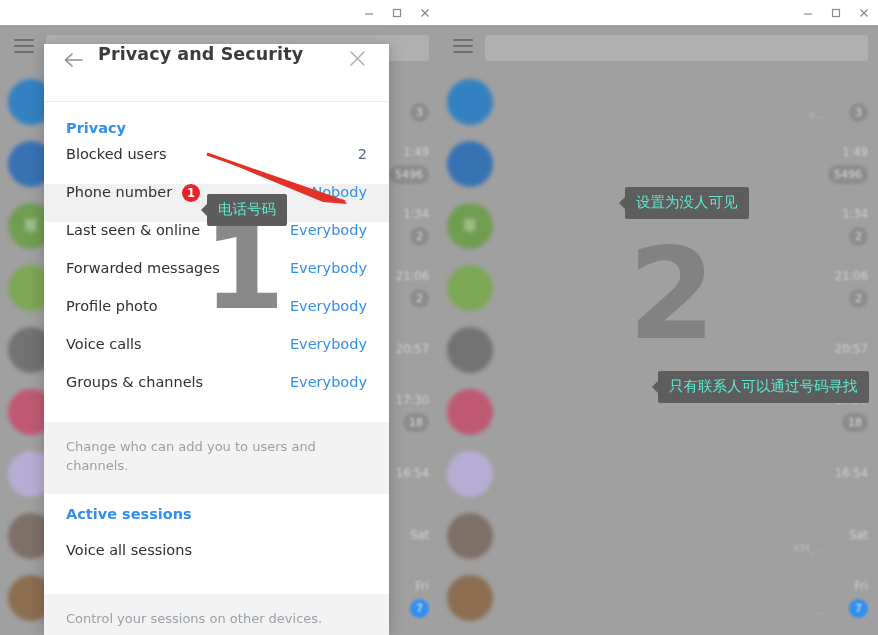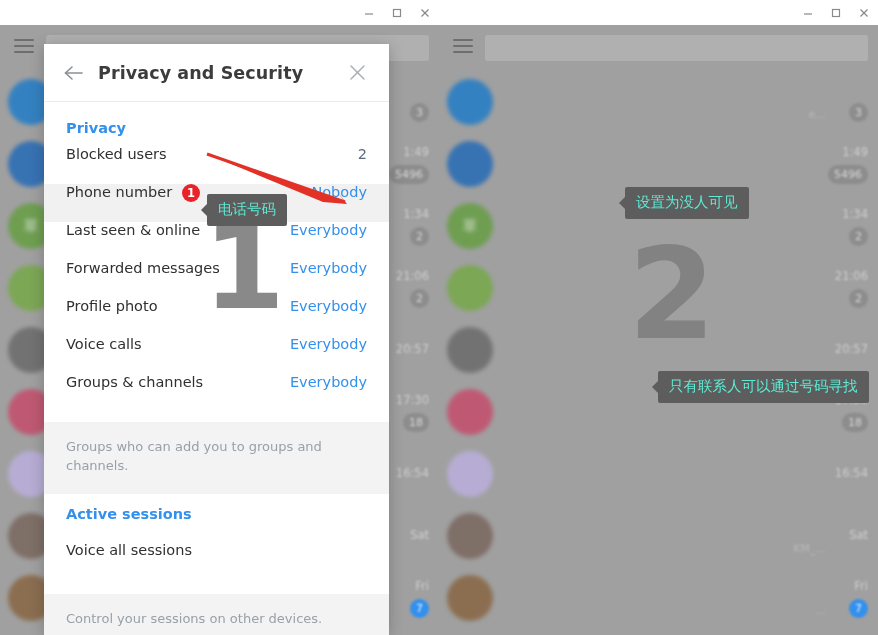--- a/index.html
+++ b/index.html
@@ -73,21 +73,21 @@
 
   
   .dialog {
     position: absolute; background: #ffffff;
     box-shadow: 0 2px 14px rgba(0,0,0,.22);
     overflow: hidden;
   }
   .dlg-left  { left: 44px; top: 44px; width: 345px; height: 591px; }
 
   .dlg-header {
-    height: 58px; display: flex; align-items: center; padding: 0 18px 0 14px;
+    height: 58px; display: flex; align-items: flex-start; padding: 0 18px 0 14px;
     border-bottom: 1px solid #ececec; background:#fff;
   }
   .dlg-back { width: 32px; height: 32px; display:flex; align-items:center; justify-content:center; color:#707579; }
   .dlg-title {
     flex: 1; font-size: 17.5px; font-weight: 600; color: #3c3c3c; margin-left: 8px;
     letter-spacing: .1px;
   }
   .dlg-close { width: 28px; height: 28px; display:flex; align-items:center; justify-content:center; color:#a8a8a8; }
 
   .section { background:#fff; padding: 4px 0 10px; }
@@ -269,21 +269,21 @@
             <div class="row">
               <span class="label">Voice calls</span>
               <span class="value">Everybody</span>
             </div>
             <div class="row">
               <span class="label">Groups &amp; channels</span>
               <span class="value">Everybody</span>
             </div>
           </div>
       </div>
-      <div class="hint">Groups who can add you to groups and channels.</div>
+      <div class="hint">Change who can add you to users and channels.</div>
 
       <div class="section">
         <div class="row link" style="height:44px;padding-top:8px;">
           <span class="label">Active sessions</span>
         </div>
         <div class="row" style="height:42px;">
           <span class="label">Voice all sessions</span>
         </div>
       </div>
       <div class="hint">Control your sessions on other devices.</div>

